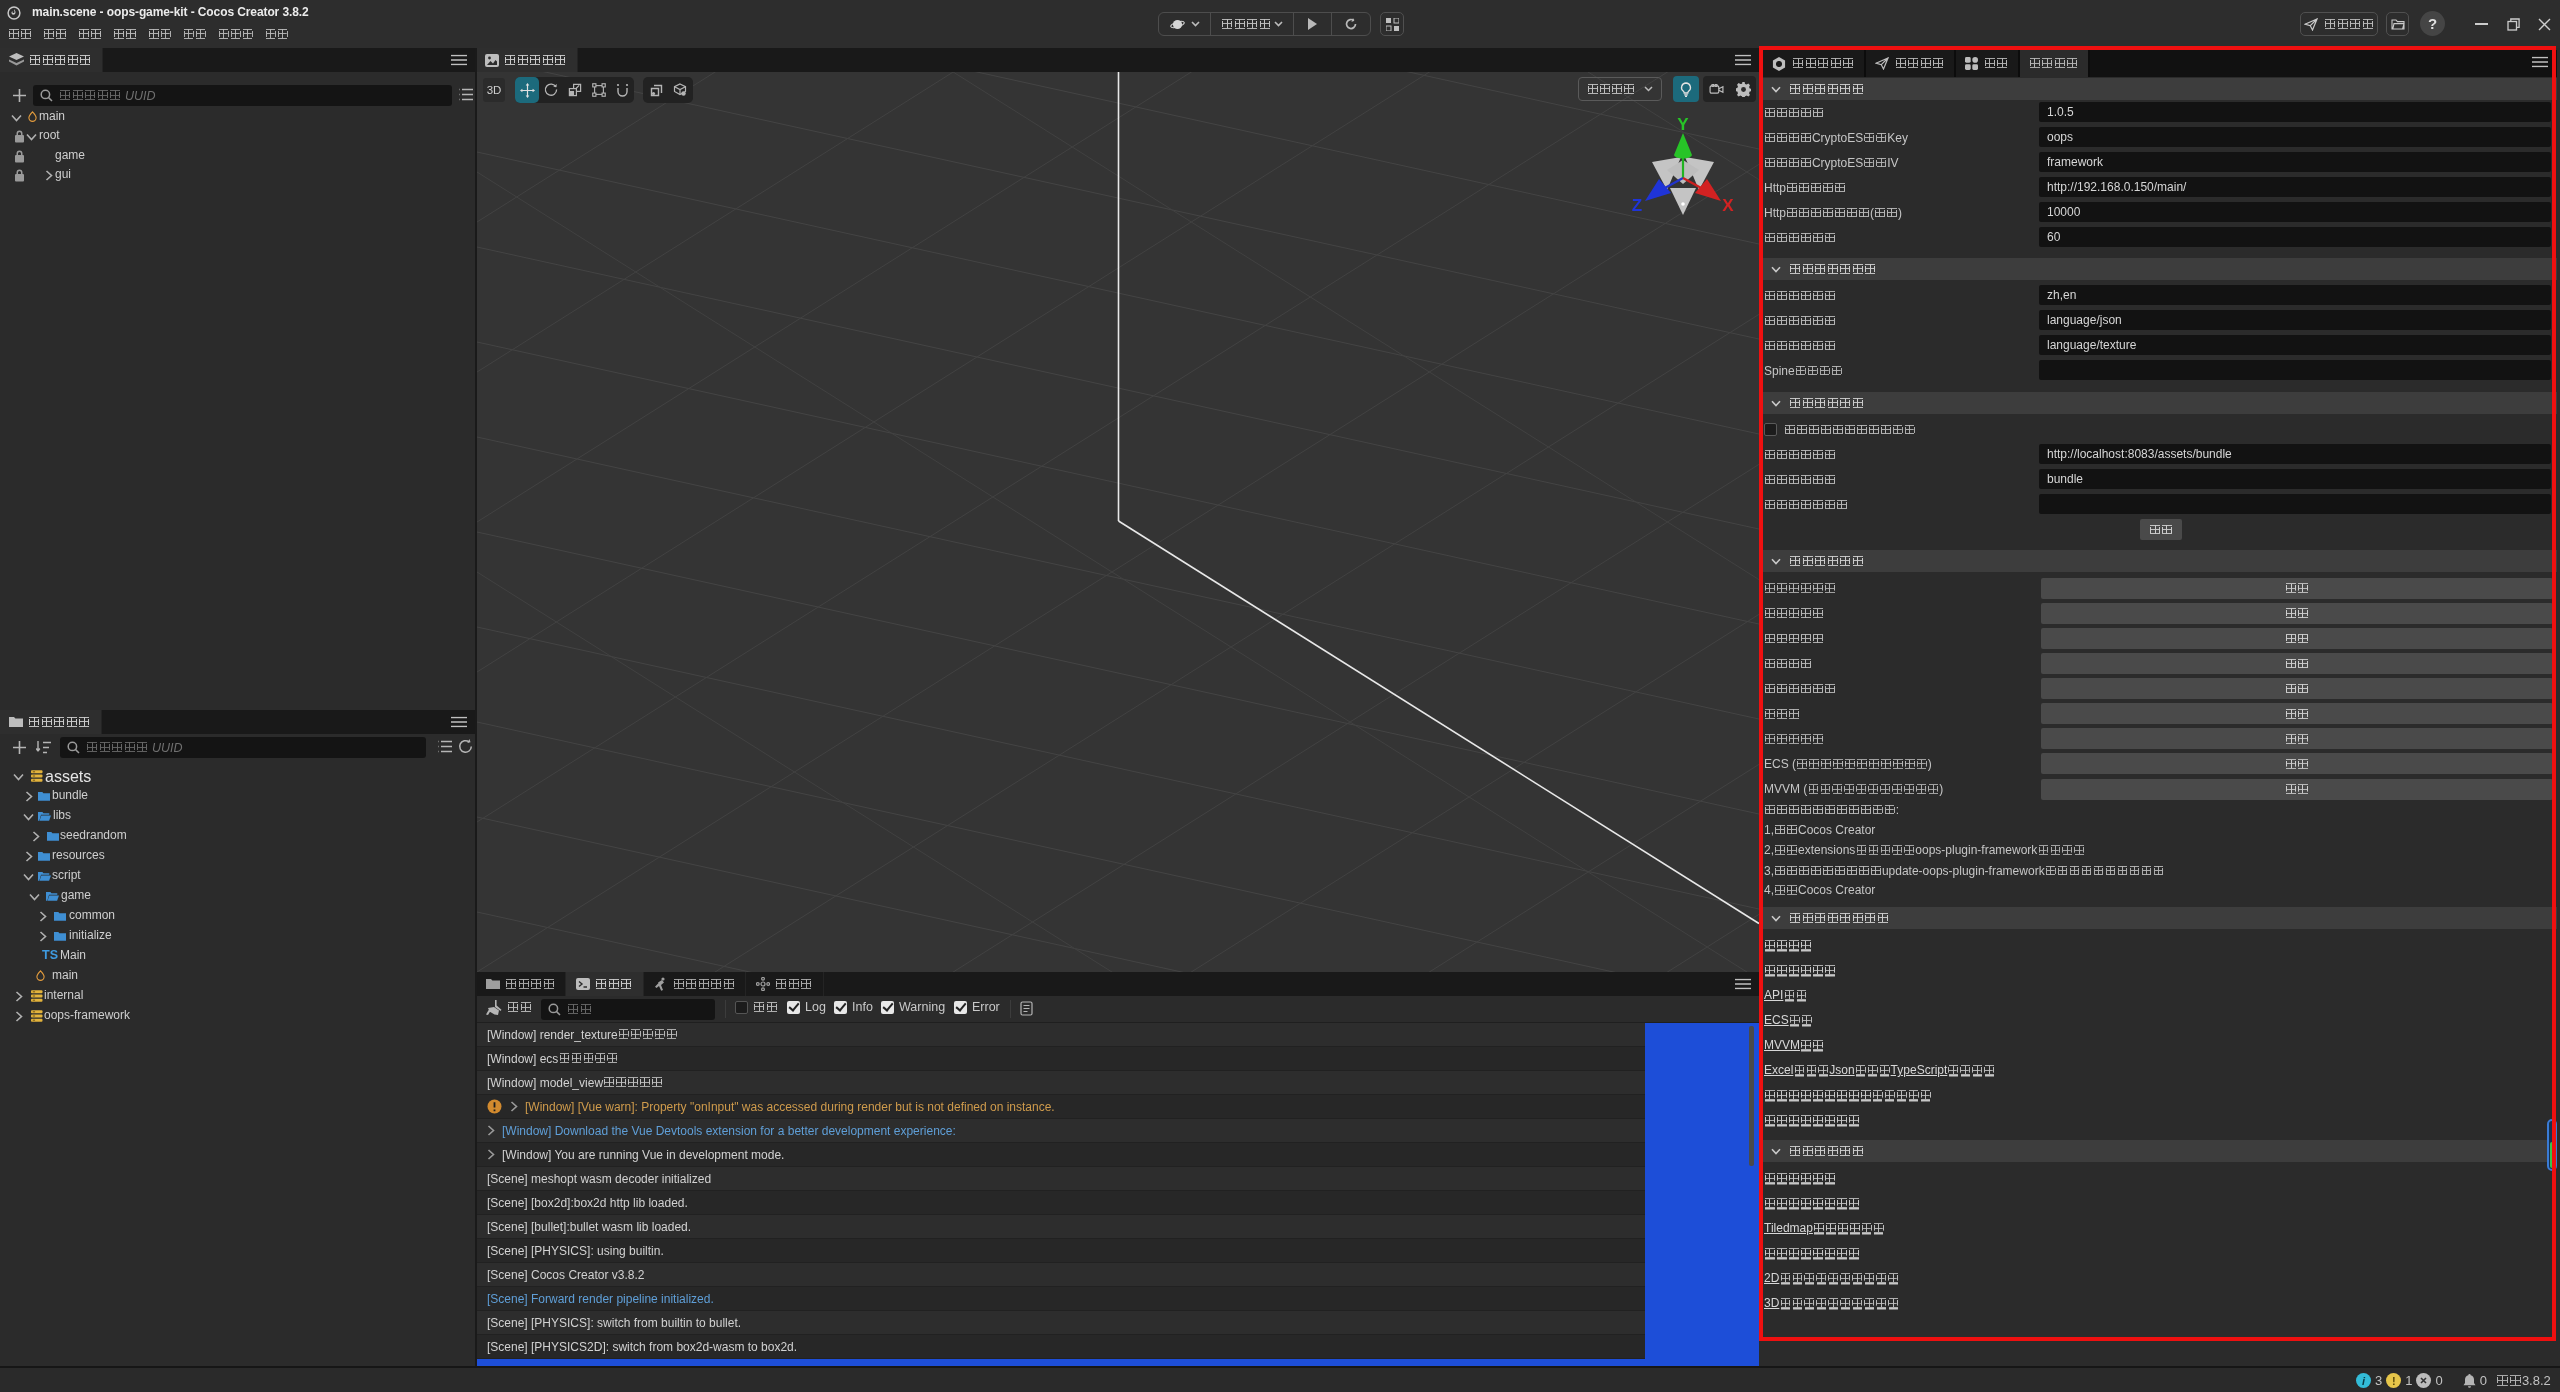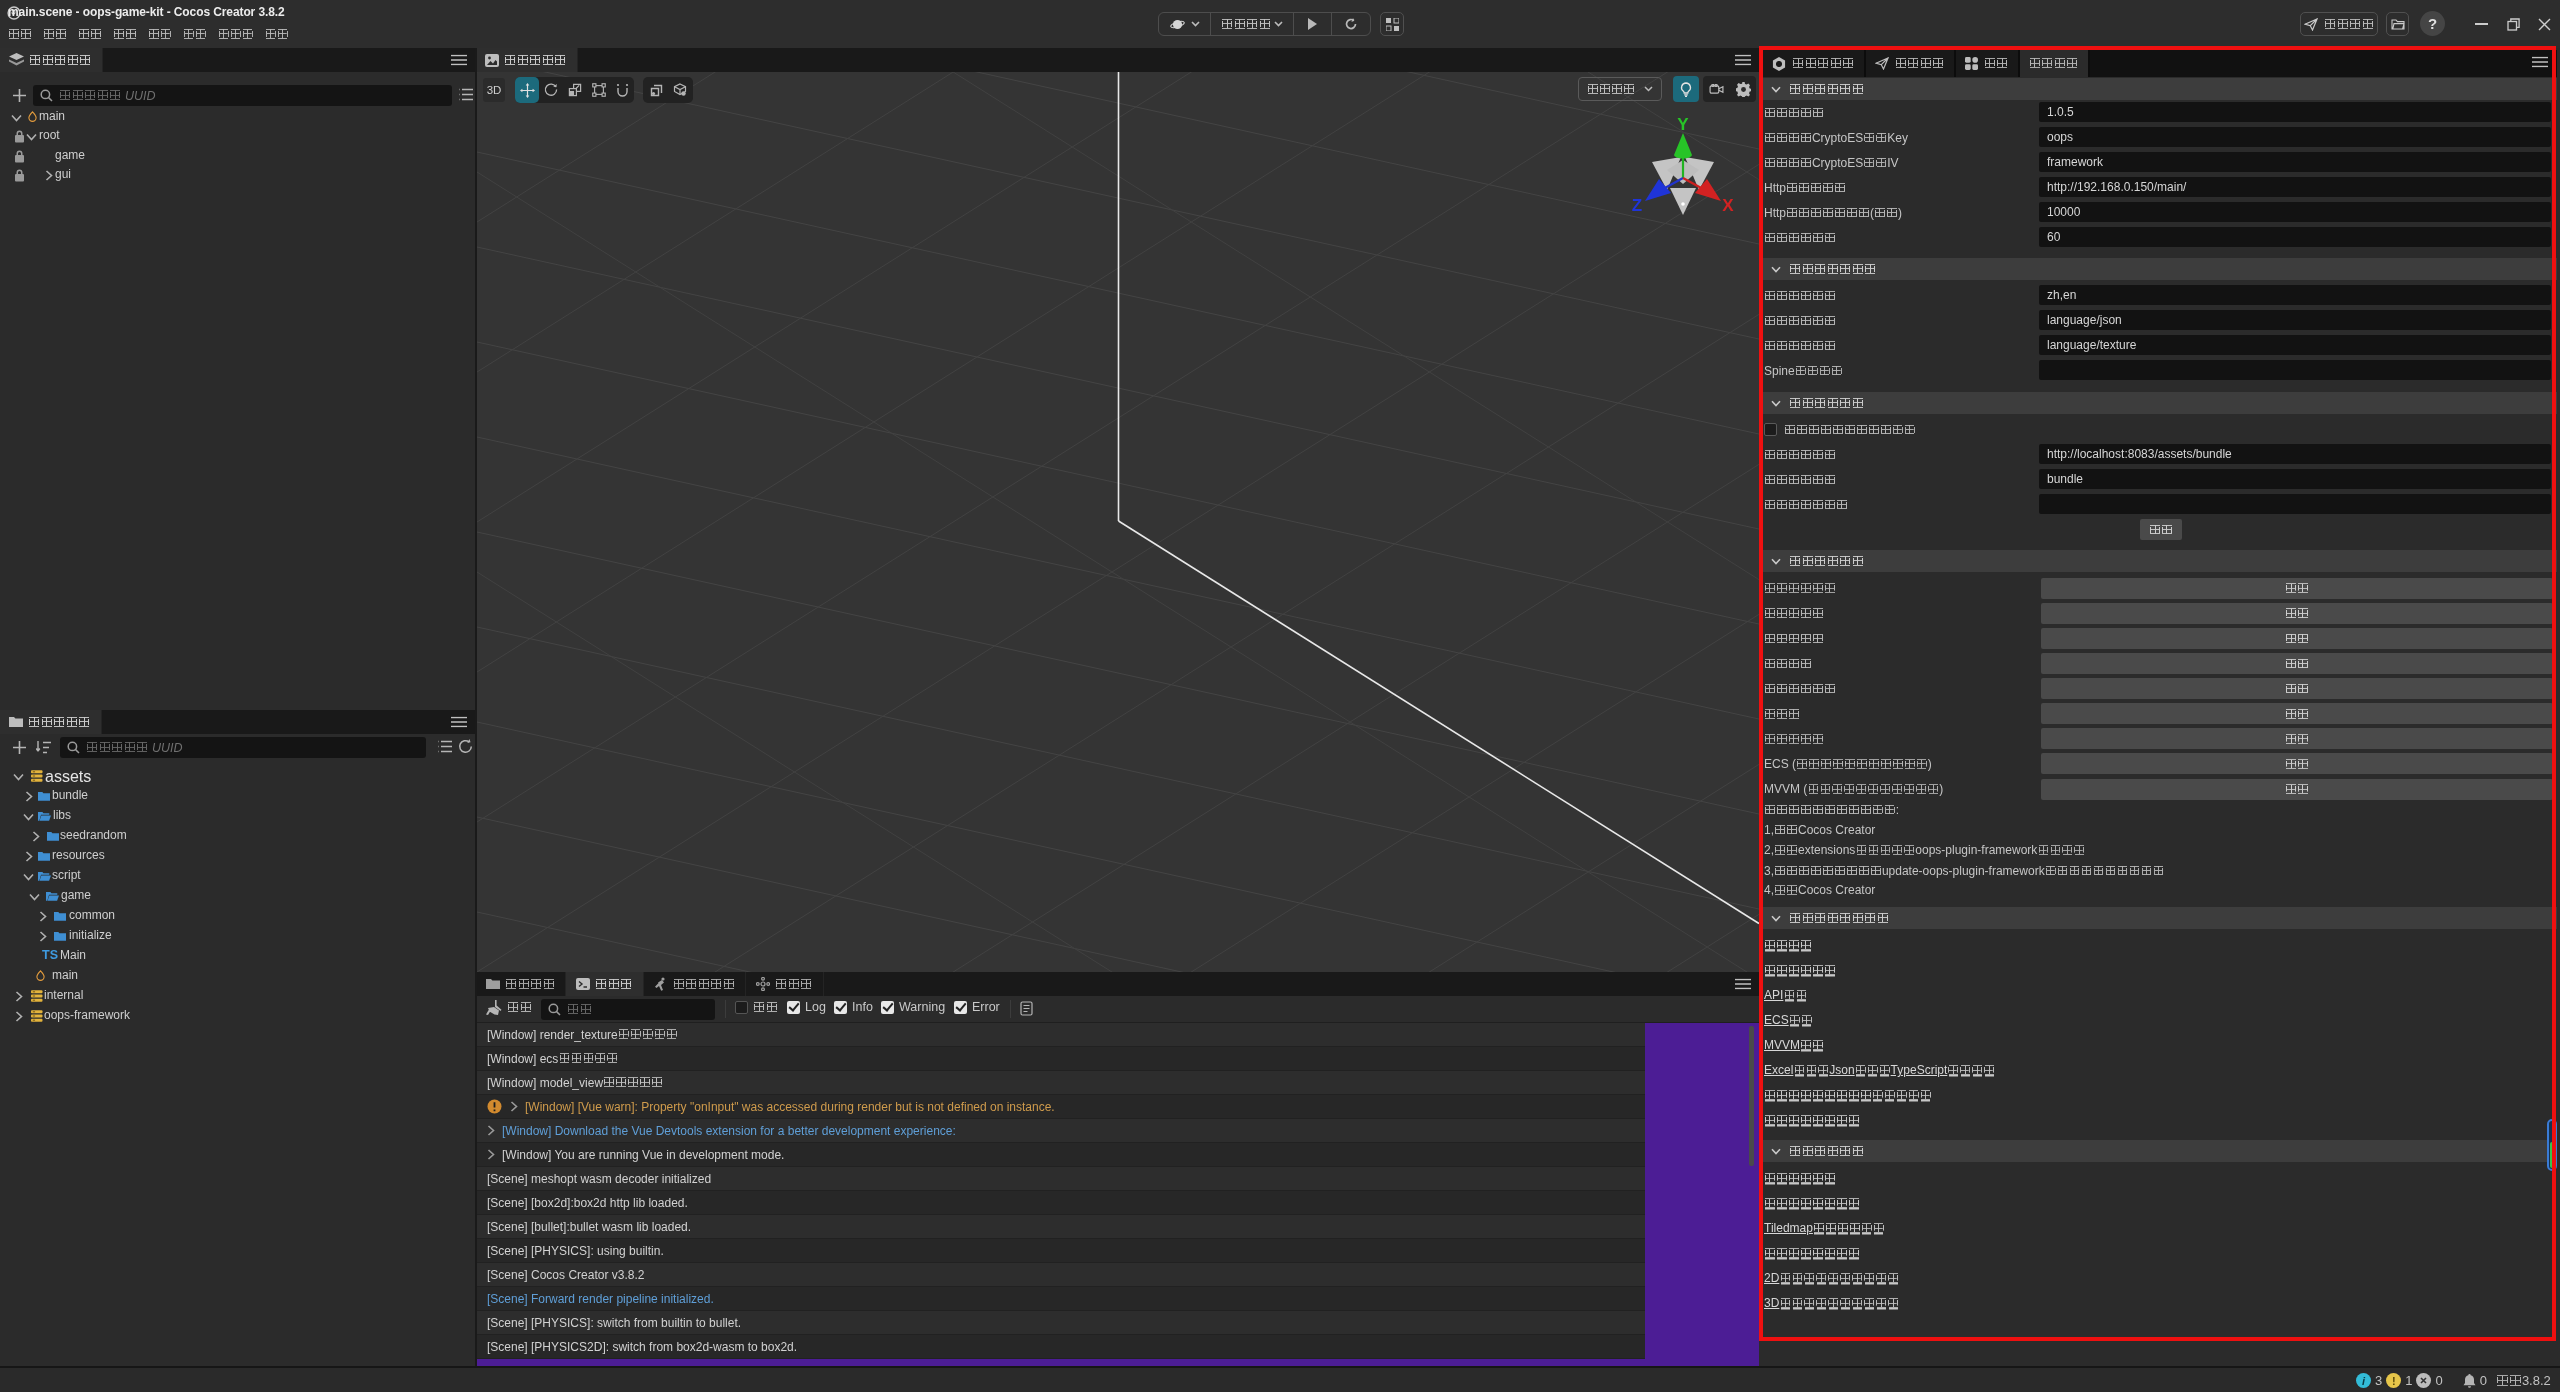--- a/index.html
+++ b/index.html
@@ -7,41 +7,41 @@
 .cj{display:inline-block;width:.94em;height:.88em;margin:0 .03em;vertical-align:-.08em;opacity:.9;background:
 linear-gradient(currentColor,currentColor) 50% 5%/84% 8.5% no-repeat,
 linear-gradient(currentColor,currentColor) 50% 50%/70% 8.5% no-repeat,
 linear-gradient(currentColor,currentColor) 50% 95%/84% 8.5% no-repeat,
 linear-gradient(currentColor,currentColor) 50% 50%/8.5% 84% no-repeat,
 linear-gradient(currentColor,currentColor) 8% 52%/8.5% 56% no-repeat,
 linear-gradient(currentColor,currentColor) 92% 52%/8.5% 56% no-repeat}
 svg{display:block}
 
 #top{left:0;top:0;width:2560px;height:48px;background:#2d2d2d}
-#title{left:8px;top:5px;font-size:12px;letter-spacing:-0.1px;font-weight:bold;color:#ececec;white-space:nowrap}
+#title{left:32px;top:5px;font-size:12px;letter-spacing:-0.1px;font-weight:bold;color:#ececec;white-space:nowrap}
 #menus{left:8px;top:27px;font-size:12px;color:#c9c9c9;white-space:nowrap}
 #menus span{margin-right:11px}
 .tbtn{border:1px solid #505050;border-radius:5px;height:24px;display:flex;align-items:center;justify-content:center;color:#c9c9c9;font-size:12.5px}
 
 .tabbar{background:#191919;display:flex;align-items:stretch}
 .tab{display:flex;align-items:center;padding:0 10px;font-size:12.5px;color:#bbb;gap:5px;border-right:1px solid #242424}
 .tab.on{background:#2e2e2e;color:#ddd}
 .ham{position:absolute;right:8px;top:50%;transform:translateY(-50%)}
 
 .sinput{background:#141414;border-radius:3px;display:flex;align-items:center;color:#6f6f6f;font-size:12.5px;font-style:italic;gap:6px;padding:0 7px}
 
 #hier{left:0;top:48px;width:477px;height:662px;background:#2b2b2b;border-right:2px solid #1a1a1a}
 #assets{left:0;top:710px;width:477px;height:656px;background:#2b2b2b;border-right:2px solid #1a1a1a}
 
 #scene{left:477px;top:48px;width:1282px;height:924px}
 #scenetabs{left:0;top:0;width:100%;height:24px}
 #viewport{left:0;top:24px;width:1282px;height:900px;background:#343434;overflow:hidden}
 .vbtn{background:#2b2b2b;border-radius:4px;display:flex;align-items:center;justify-content:center;color:#c0c0c0}
 
-#console{left:477px;top:972px;width:1282px;height:394px;background:#4c1d95}
+#console{left:477px;top:972px;width:1282px;height:394px;background:#1d4ed8}
 .crow{position:absolute;left:0;width:1168px;height:24px;display:flex;align-items:center;padding-left:10px;font-size:12px;color:#d2d2d2;border-bottom:1px solid #212121;background:#2d2d2d}
 .crow.alt{background:#272727}
 .cb{display:flex;align-items:center;gap:5px;font-size:12.5px;color:#c9c9c9;font-style:normal}
 .box{width:13px;height:13px;border-radius:2px;background:#e8e8e8;position:relative}
 .box:after{content:"";position:absolute;left:3.5px;top:0.5px;width:4px;height:8px;border:solid #222;border-width:0 2px 2px 0;transform:rotate(40deg)}
 .box.off{background:#1c1c1c;border:1px solid #555}
 .box.off:after{display:none}
 
 #rp{left:1759px;top:48px;width:801px;height:1318px;background:#2b2b2b}
 #rtabs{left:4px;top:2px;width:794px;height:27px;background:#111;display:flex}

